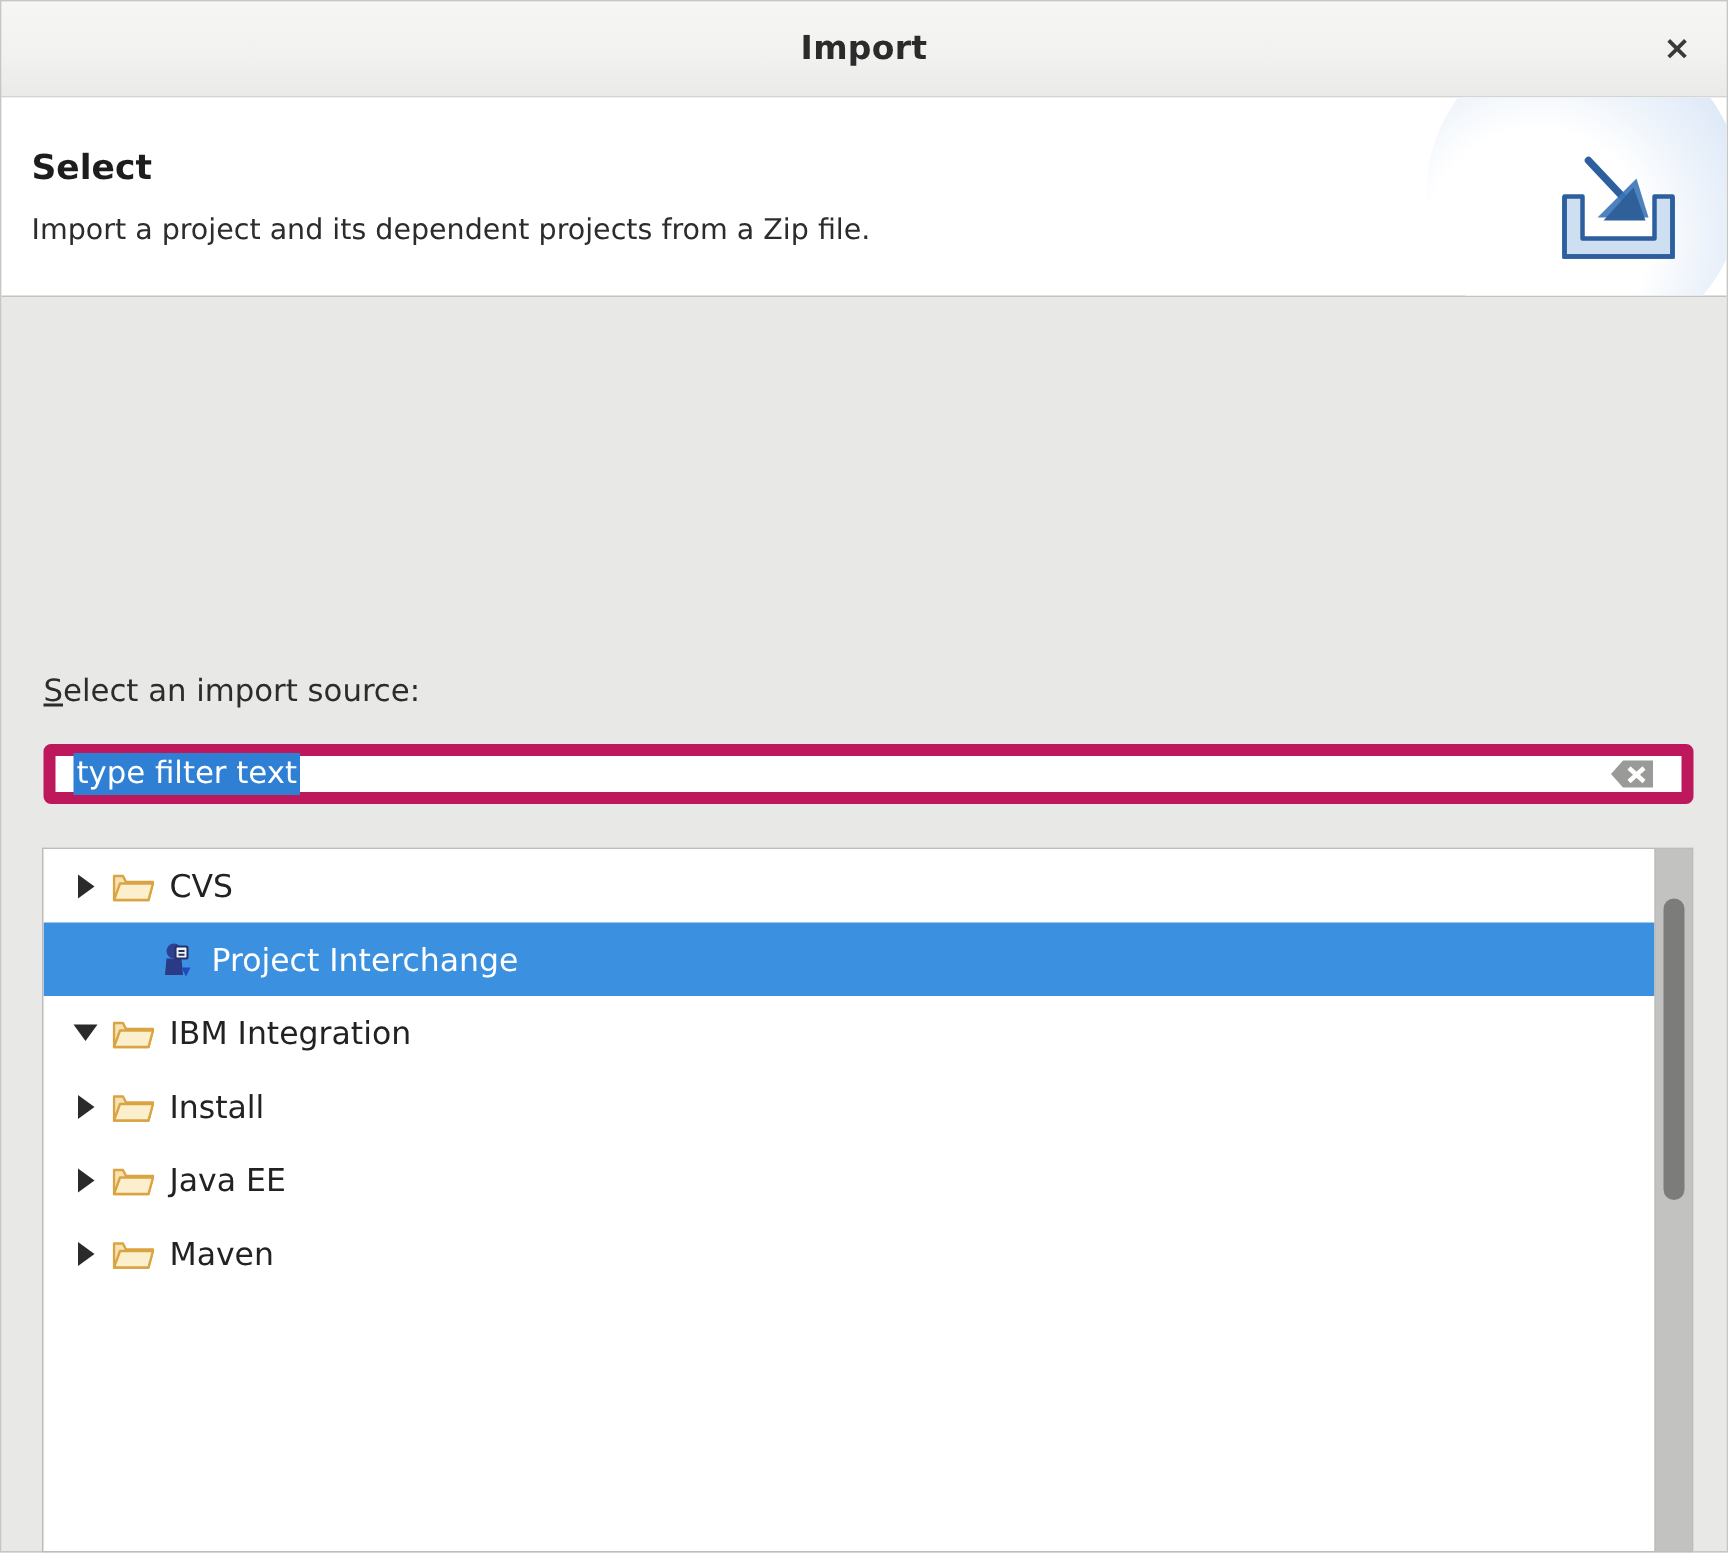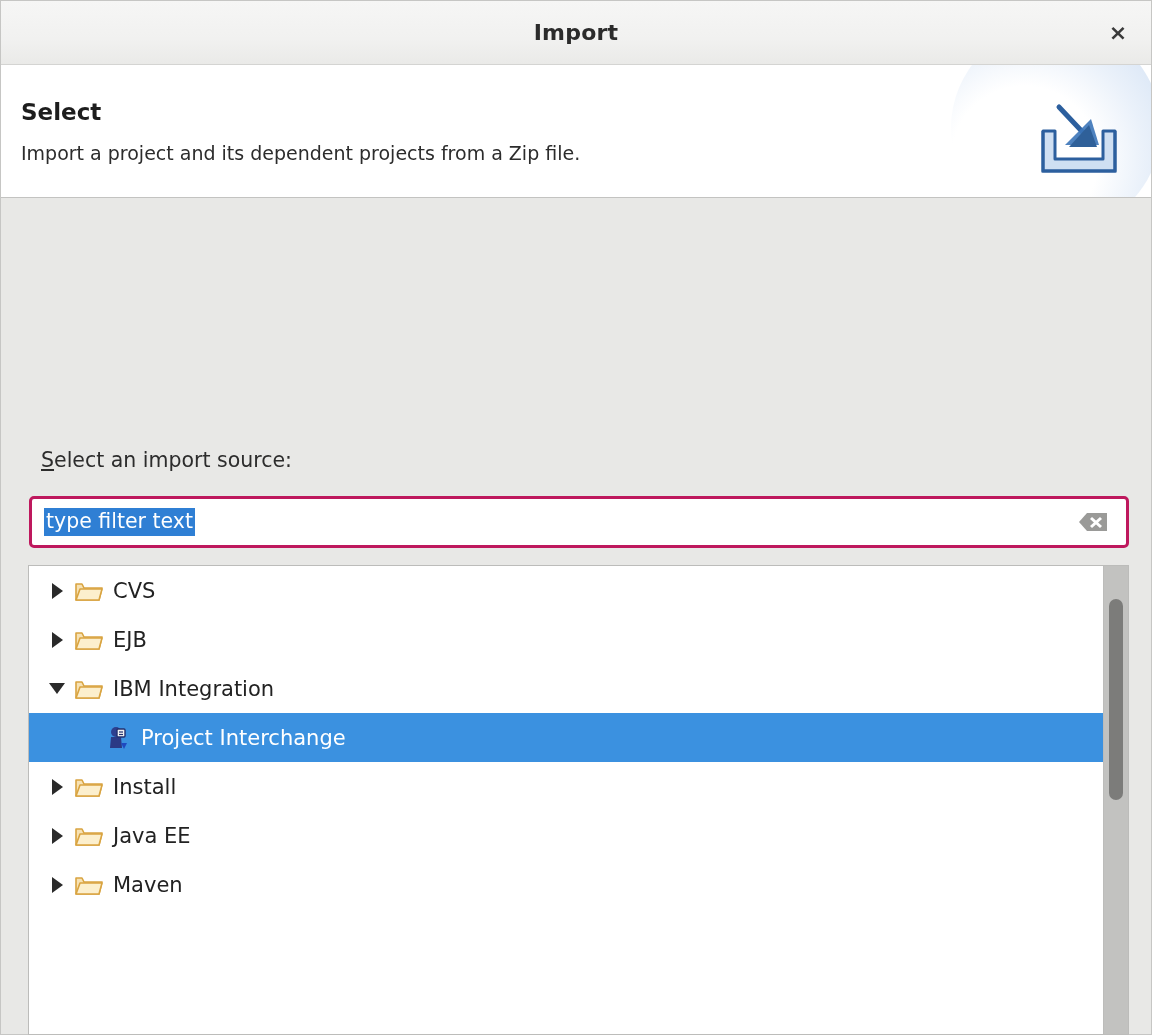--- a/index.html
+++ b/index.html
@@ -103,36 +103,36 @@
   }
 
   
   .body {
     flex: 1 1 auto;
     position: relative;
     background: #e8e8e6;
   }
   .field-label {
     position: absolute;
-    left: 40px;
+    left: 28px;
     top: 250px;
     font-size: 20.5px;
     color: #2c2c2c;
   }
   .field-label u { text-decoration: underline; }
 
   .filter-wrap {
     position: absolute;
     left: 28px;
     top: 298px;
     width: 1100px;
-    height: 52px;
+    height: 40px;
     box-sizing: border-box;
     background: #ffffff;
-    border: 3px solid #be185d;
+    border: 8px solid #be185d;
     border-radius: 5px;
     display: flex;
     align-items: center;
     padding: 0 6px 0 12px;
   }
   .filter-text {
     font-size: 20.5px;
     color: #ffffff;
     background: #2f7fd4;
     padding: 2px 2px 3px 2px;
@@ -283,62 +283,50 @@
             </span>
           <span class="icon-cell">
             <svg viewBox="0 0 28 22" width="28" height="22">
               <path d="M1 4 L1 20 L24 20 L27 8 L9 8 L7 4 Z" fill="#f7e2b4" stroke="#d9a441" stroke-width="1.6" stroke-linejoin="round"></path>
               <path d="M1 20 L5 9 L27 9 L24 20 Z" fill="#fcefcd" stroke="#d9a441" stroke-width="1.6" stroke-linejoin="round"></path>
             </svg>
           </span>
           <span class="row-label">CVS</span>
         </div>
 
-        <div class="tree-row">
-          <span class="twisty collapsed">
-              <i></i>
-            </span>
-          <span class="icon-cell">
-            <svg viewBox="0 0 28 22" width="28" height="22">
-              <path d="M1 4 L1 20 L24 20 L27 8 L9 8 L7 4 Z" fill="#f7e2b4" stroke="#d9a441" stroke-width="1.6" stroke-linejoin="round"></path>
-              <path d="M1 20 L5 9 L27 9 L24 20 Z" fill="#fcefcd" stroke="#d9a441" stroke-width="1.6" stroke-linejoin="round"></path>
-            </svg>
-          </span>
-          <span class="row-label">EJB</span>
-        </div>
-
-        <div class="tree-row">
-          <span class="twisty expanded">
-              <i></i>
-            </span>
-          <span class="icon-cell">
-            <svg viewBox="0 0 28 22" width="28" height="22">
-              <path d="M1 4 L1 20 L24 20 L27 8 L9 8 L7 4 Z" fill="#f7e2b4" stroke="#d9a441" stroke-width="1.6" stroke-linejoin="round"></path>
-              <path d="M1 20 L5 9 L27 9 L24 20 Z" fill="#fcefcd" stroke="#d9a441" stroke-width="1.6" stroke-linejoin="round"></path>
-            </svg>
-          </span>
-          <span class="row-label">IBM Integration</span>
-        </div>
 
         <div class="tree-row selected">
           <span class="indent"></span>
           <span class="icon-cell">
             <svg viewBox="0 0 26 24" width="26" height="24">
               <ellipse cx="12" cy="6" rx="5" ry="5" fill="#2d3f8f"></ellipse>
               <path d="M7 11 L17 11 L18 22 L6 22 Z" fill="#2b3a86"></path>
               <rect x="13" y="3" width="8" height="8" rx="1" fill="#f2f2f2" stroke="#23306f" stroke-width="1.4"></rect>
               <line x1="15" y1="6" x2="19" y2="6" stroke="#23306f" stroke-width="1.2"></line>
               <line x1="15" y1="8.5" x2="19" y2="8.5" stroke="#23306f" stroke-width="1.2"></line>
               <path d="M17 17 L23 17 L20 23 Z" fill="#1f49c0"></path>
             </svg>
           </span>
           <span class="row-label">Project Interchange</span>
         </div>
 
         <div class="tree-row">
+          <span class="twisty expanded">
+              <i></i>
+            </span>
+          <span class="icon-cell">
+            <svg viewBox="0 0 28 22" width="28" height="22">
+              <path d="M1 4 L1 20 L24 20 L27 8 L9 8 L7 4 Z" fill="#f7e2b4" stroke="#d9a441" stroke-width="1.6" stroke-linejoin="round"></path>
+              <path d="M1 20 L5 9 L27 9 L24 20 Z" fill="#fcefcd" stroke="#d9a441" stroke-width="1.6" stroke-linejoin="round"></path>
+            </svg>
+          </span>
+          <span class="row-label">IBM Integration</span>
+        </div>
+
+        <div class="tree-row">
           <span class="twisty collapsed">
               <i></i>
             </span>
           <span class="icon-cell">
             <svg viewBox="0 0 28 22" width="28" height="22">
               <path d="M1 4 L1 20 L24 20 L27 8 L9 8 L7 4 Z" fill="#f7e2b4" stroke="#d9a441" stroke-width="1.6" stroke-linejoin="round"></path>
               <path d="M1 20 L5 9 L27 9 L24 20 Z" fill="#fcefcd" stroke="#d9a441" stroke-width="1.6" stroke-linejoin="round"></path>
             </svg>
           </span>
           <span class="row-label">Install</span>

